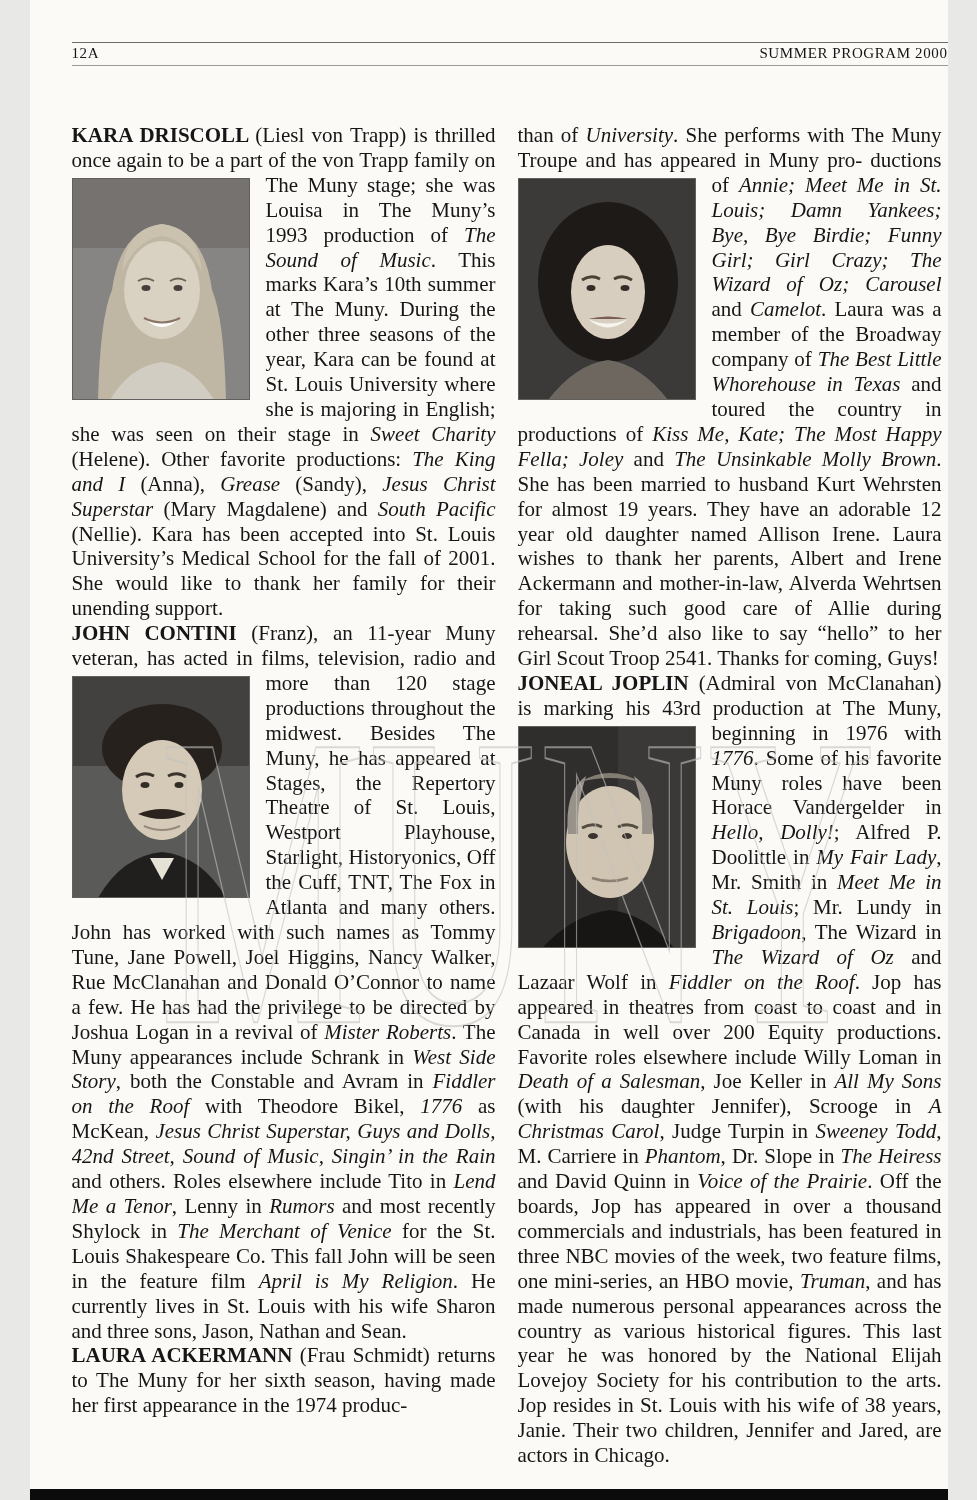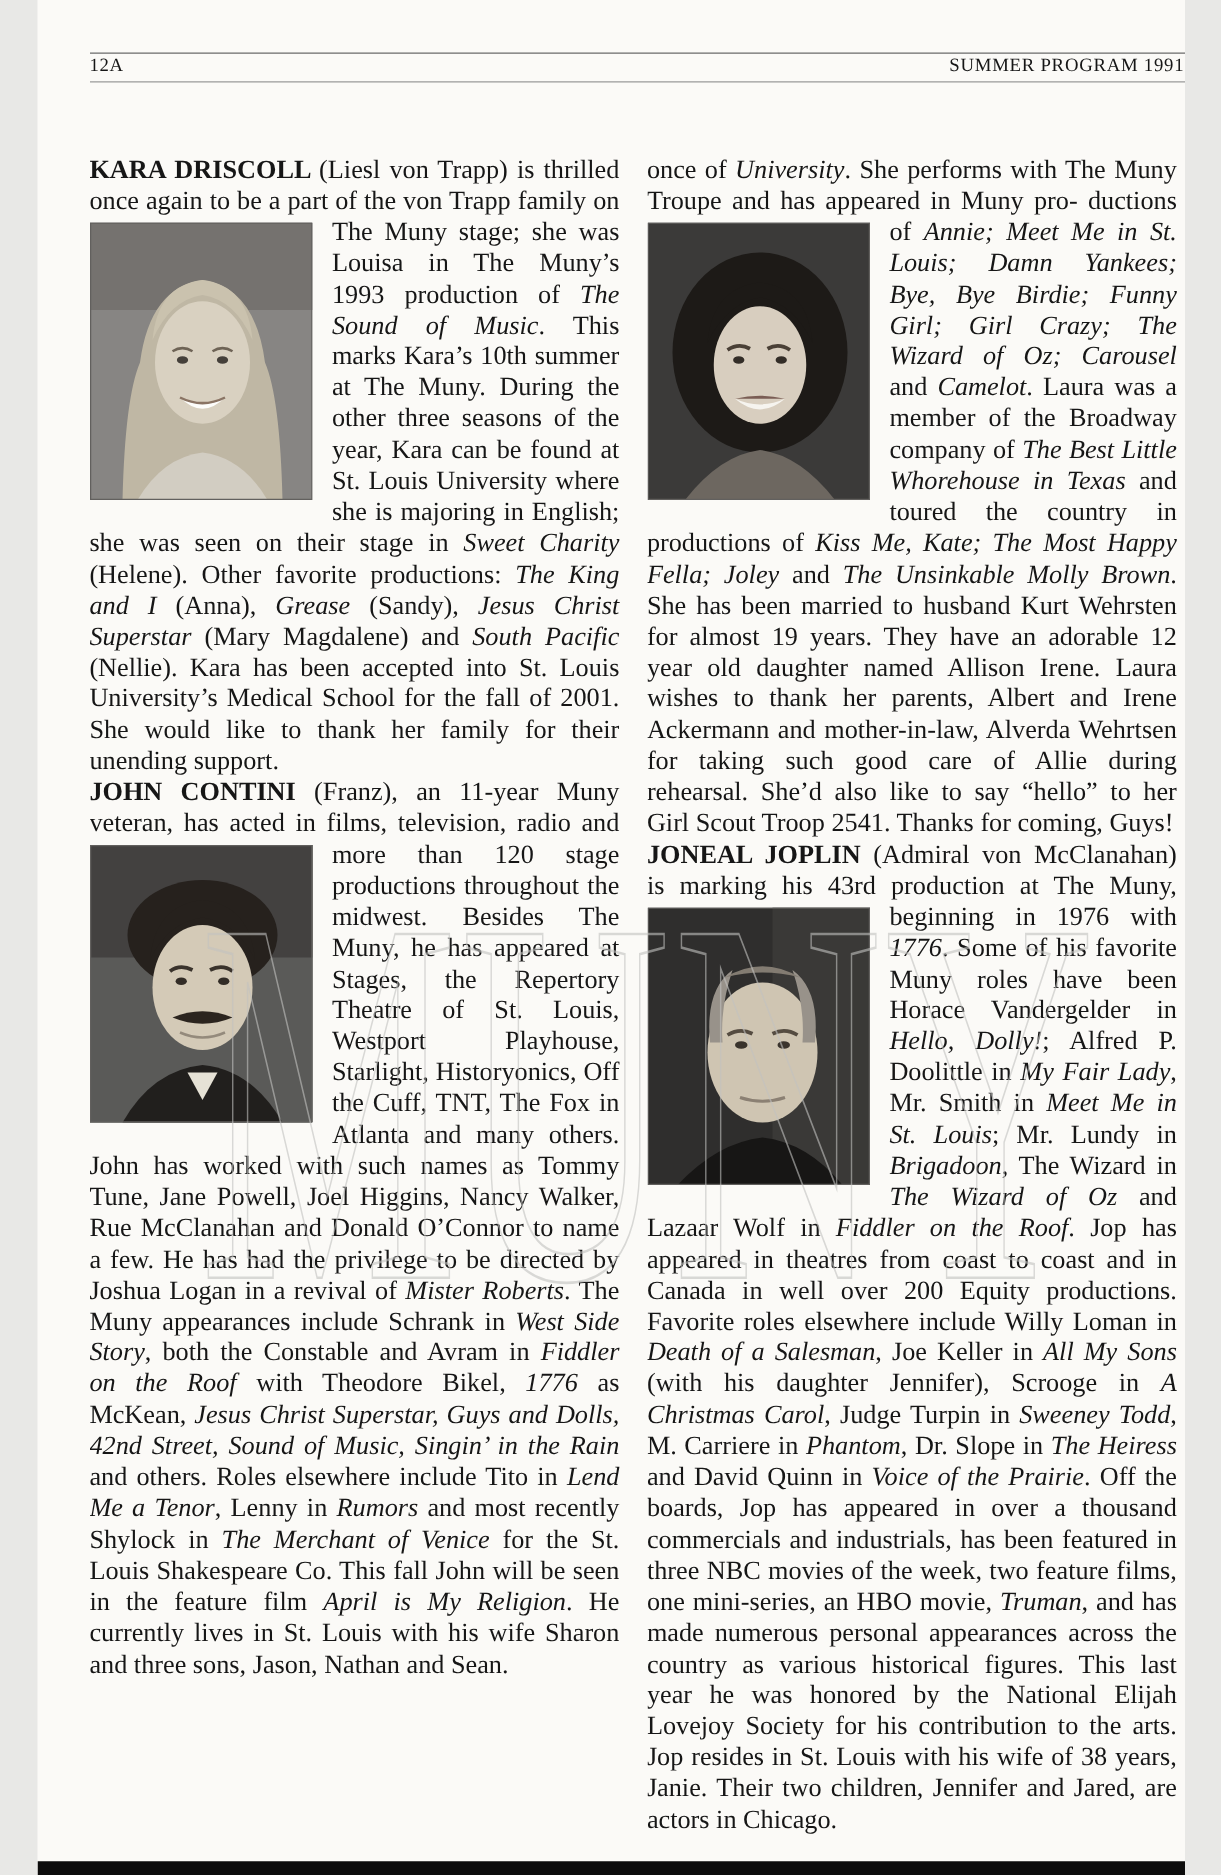--- a/index.html
+++ b/index.html
@@ -64,21 +64,21 @@
   }
 </style>
 </head>
 <body>
 
 <div class="page">
 
   <div class="rule r1"></div>
   <div class="hrow">
     <span>12A</span>
-    <span>SUMMER PROGRAM 1991</span>
+    <span>SUMMER PROGRAM 2000</span>
   </div>
   <div class="rule r2"></div>
 
 
   <div class="col left">
 
     <p class="bio">
       <span><b>KARA DRISCOLL </b><span>(Liesl von Trapp) is thrilled once again to be a part of the von Trapp family </span></span>
       <span class="photo">
         <svg width="178" height="222" viewBox="0 0 178 222">
@@ -119,27 +119,30 @@
           <path d="M72 150 Q90 158 108 150" stroke="#94young" stroke-width="2" fill="none"></path>
           <path d="M72 150 Q90 158 108 150" stroke="#948a7c" stroke-width="2" fill="none"></path>
           <path d="M26 222 Q50 180 90 176 Q130 180 154 222 Z" fill="#211f1d"></path>
           <path d="M78 182 L90 204 L102 182 Z" fill="#e6e2d6"></path>
           <rect x="0.5" y="0.5" width="177" height="221" fill="none" stroke="#62605e"></rect>
         </svg>
       </span>
       <span><span>more than 120 stage productions throughout the midwest. Besides The Muny, he has appeared at Stages, the Repertory Theatre of St. Louis, Westport Playhouse, Starlight, Historyonics, Off the Cuff, TNT, The Fox in Atlanta and many others. John has worked with such names as Tommy Tune, Jane Powell, Joel Higgins, Nancy Walker, Rue McClanahan and Donald O’Connor to name a few. He has had the privilege to be directed by Joshua Logan in a revival of </span><i>Mister Roberts</i><span>. The Muny appearances include Schrank in </span><i>West Side Story</i><span>, both the Constable and Avram in </span><i>Fiddler on the Roof</i><span> with Theodore Bikel, </span><i>1776</i><span> as McKean, </span><i>Jesus Christ Superstar, Guys and Dolls, 42nd Street, Sound of Music, Singin’ in the Rain</i><span> and others. Roles elsewhere include Tito in </span><i>Lend Me a Tenor</i><span>, Lenny in </span><i>Rumors</i><span> and most recently Shylock in </span><i>The Merchant of Venice</i><span> for the St. Louis Shakespeare Co. This fall John will be seen in the feature film </span><i>April is My Religion</i><span>. He currently lives in St. Louis with his wife Sharon and three sons, Jason, Nathan and Sean.</span></span>
     </p>
 
+    <p class="bio">
+      <span><b>LAURA ACKERMANN </b><span>(Frau Schmidt) returns to The Muny for her sixth season, having made her first appearance in the 1974 produc-</span></span>
+    </p>
 
   </div>
 
   <div class="col right">
 
     <p class="bio">
-      <span><span>once of </span><i>University</i><span>. She performs with The Muny Troupe and has appeared in Muny pro-</span></span>
+      <span><span>than of </span><i>University</i><span>. She performs with The Muny Troupe and has appeared in Muny pro-</span></span>
       <span class="photo">
         <svg width="178" height="222" viewBox="0 0 178 222">
           <rect width="178" height="222" fill="#3b3a39"></rect>
           <ellipse cx="90" cy="104" rx="70" ry="80" fill="#1d1a17"></ellipse>
           <ellipse cx="90" cy="114" rx="37" ry="47" fill="#d8cebf"></ellipse>
           <path d="M48 96 Q52 52 90 48 Q128 52 132 96 Q116 64 90 60 Q64 64 48 96 Z" fill="#1d1a17"></path>
           <path d="M64 102 Q73 96 82 101" stroke="#4a4036" stroke-width="3" fill="none"></path>
           <path d="M96 101 Q105 96 114 102" stroke="#4a4036" stroke-width="3" fill="none"></path>
           <ellipse cx="73" cy="110" rx="4.5" ry="3" fill="#332d27"></ellipse>
           <ellipse cx="107" cy="110" rx="4.5" ry="3" fill="#332d27"></ellipse>

